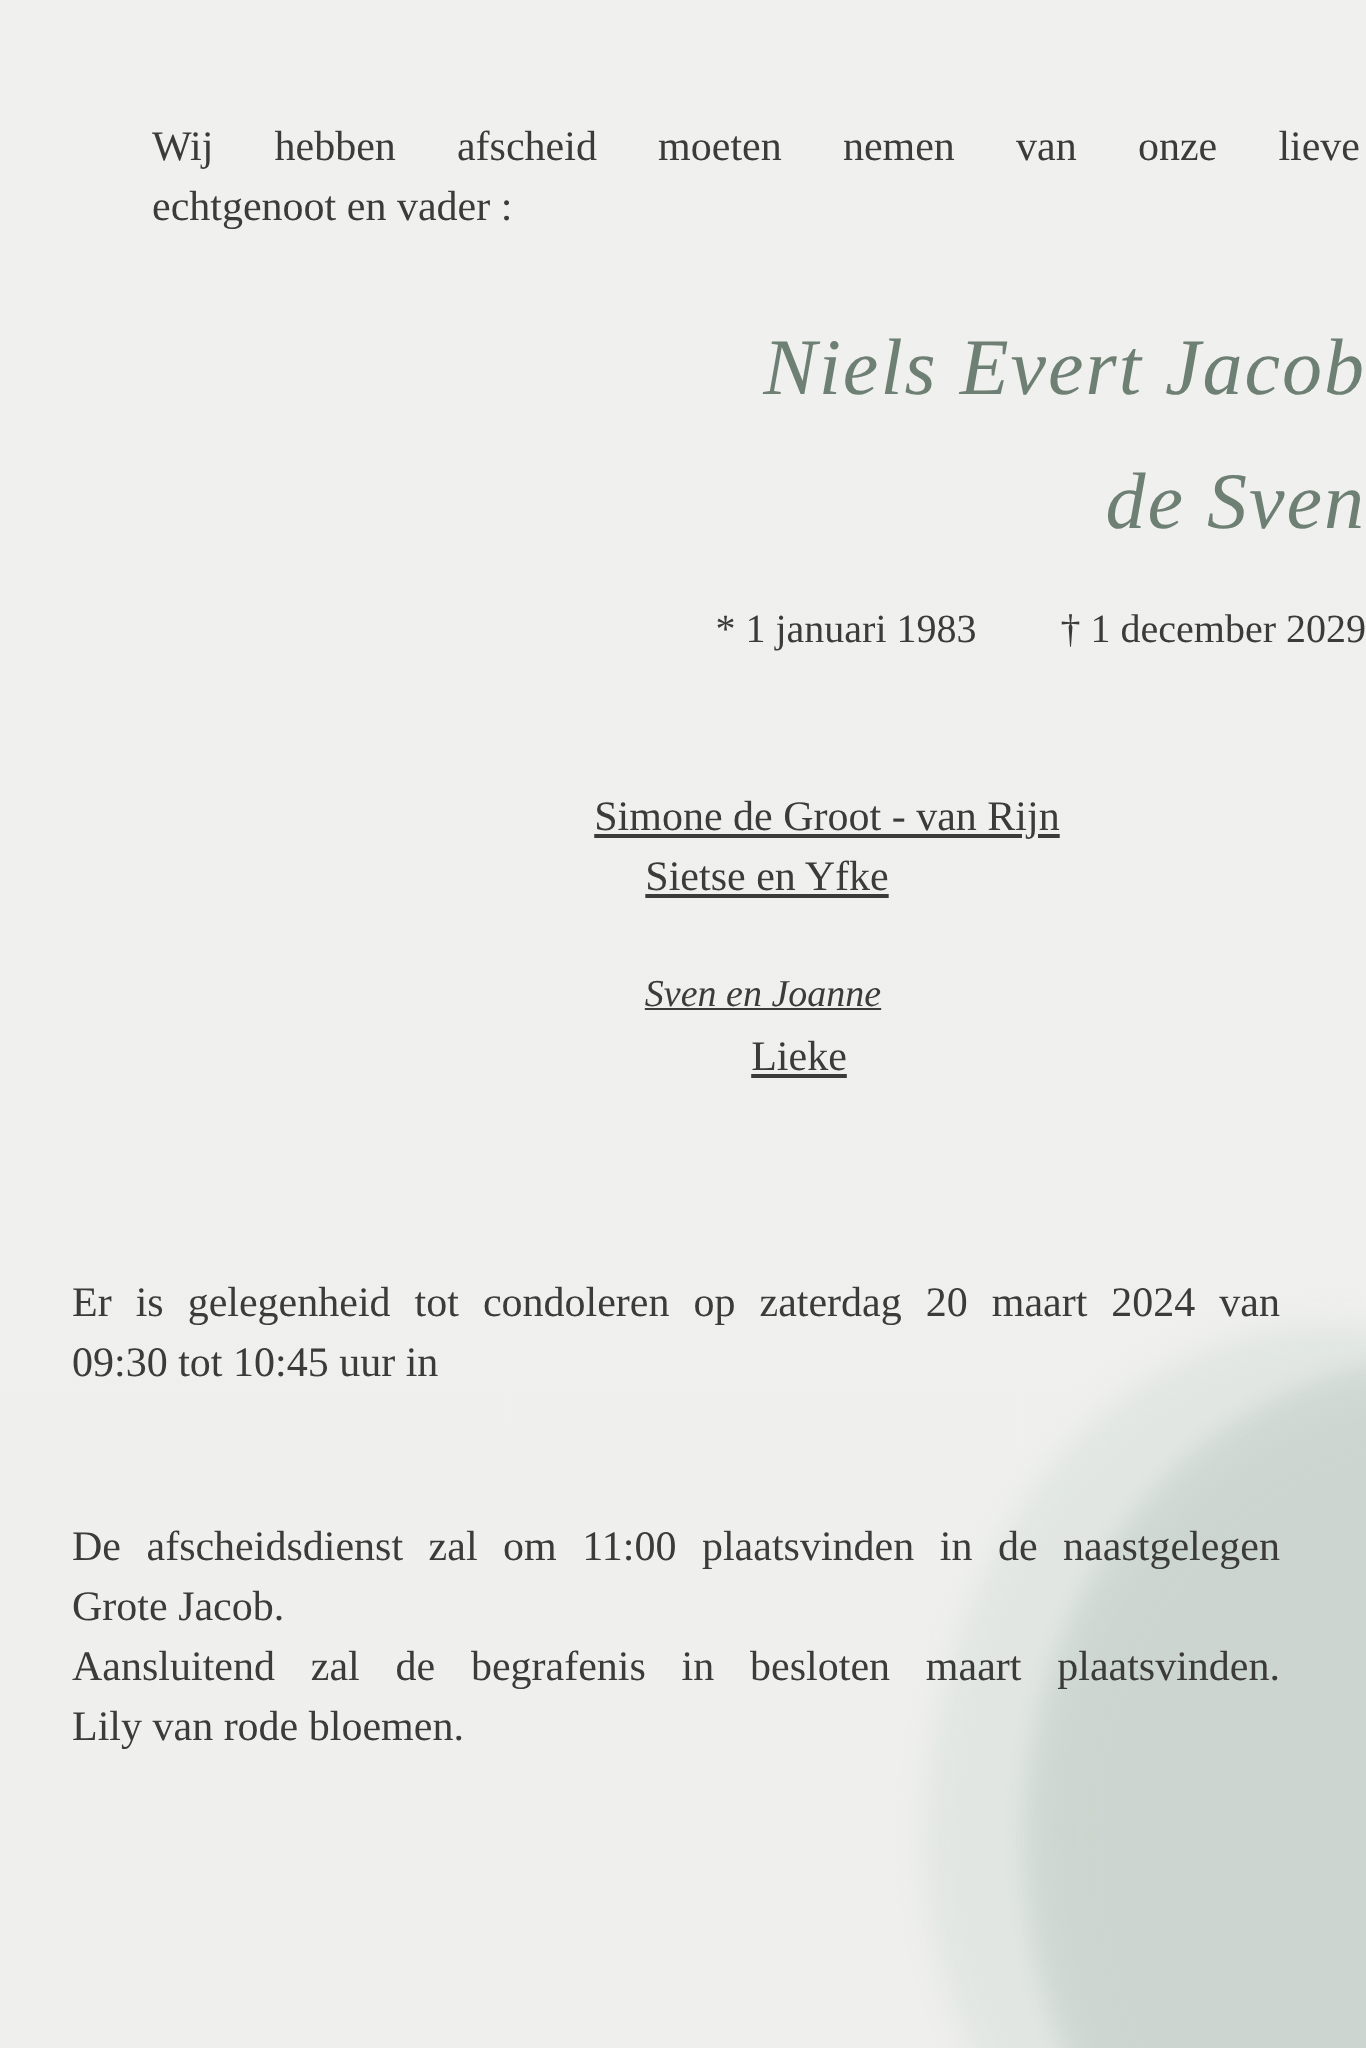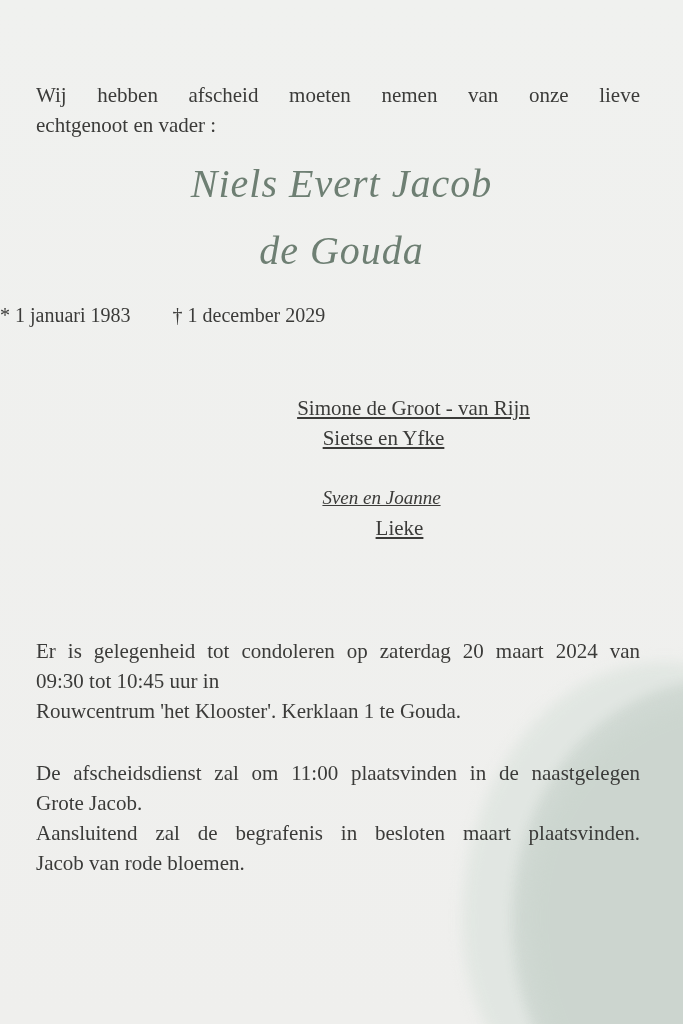--- a/index.html
+++ b/index.html
@@ -41,35 +41,35 @@
     opacity: 0.55;
   }
   .textcol {
     position: absolute;
     left: 36px;
     width: 604px;
     font-size: 21px;
     line-height: 30px;
   }
   .justify { text-align: justify; text-align-last: justify; }
-  .intro   { top: 80px; }
+  .intro   { top: 58px; margin-left: 40px; }
   .name-block {
     position: absolute;
     top: 150px; left: 0; width: 683px;
-    text-align: center;
+    text-align: right;
     font-style: italic;
     font-size: 40px;
     line-height: 67px;
     color: #6e7f73;
     letter-spacing: 1px;
   }
   .dates {
     position: absolute;
     top: 301px; left: 0; width: 683px;
-    text-align: left;
+    text-align: right;
     font-size: 20px;
     line-height: 28px;
   }
   .dates .birth { margin-right: 42px; }
   .family {
     position: absolute;
     top: 393px; left: 0; width: 683px;
     font-size: 21px;
     line-height: 30px;
     text-align: center;
@@ -94,41 +94,40 @@
   <div class="blob-main"></div>
   <div class="blob-rim"></div>
 
   <div class="textcol intro">
     <div class="justify">Wij hebben afscheid moeten nemen van onze lieve</div>
     <div>echtgenoot en vader :</div>
   </div>
 
   <div class="name-block">
     <div>Niels Evert Jacob</div>
-    <div>de Gouda</div>
+    <div>de Sven</div>
   </div>
 
   <div class="dates">
     <span class="birth">* 1 januari 1983</span><span>† 1 december 2029</span>
   </div>
 
   <div class="family">
     <div class="fline off-a">Simone de Groot - van Rijn</div>
     <div class="fline off-b">Sietse en Yfke</div>
     <div class="spacer"></div>
     <div class="fline off-c fam-italic">Sven en Joanne</div>
     <div class="fline off-d">Lieke</div>
   </div>
 
   <div class="textcol condolence">
     <div class="justify">Er is gelegenheid tot condoleren op zaterdag 20 maart 2024 van</div>
     <div>09:30 tot 10:45 uur in</div>
-    <div>Rouwcentrum 'het Klooster'. Kerklaan 1 te Gouda.</div>
   </div>
 
   <div class="textcol service">
     <div class="justify">De afscheidsdienst zal om 11:00 plaatsvinden in de naastgelegen</div>
     <div>Grote Jacob.</div>
     <div class="justify">Aansluitend zal de begrafenis in besloten maart plaatsvinden.</div>
-    <div>Jacob van rode bloemen.</div>
+    <div>Lily van rode bloemen.</div>
   </div>
 
 </div>
 
 </body></html>

